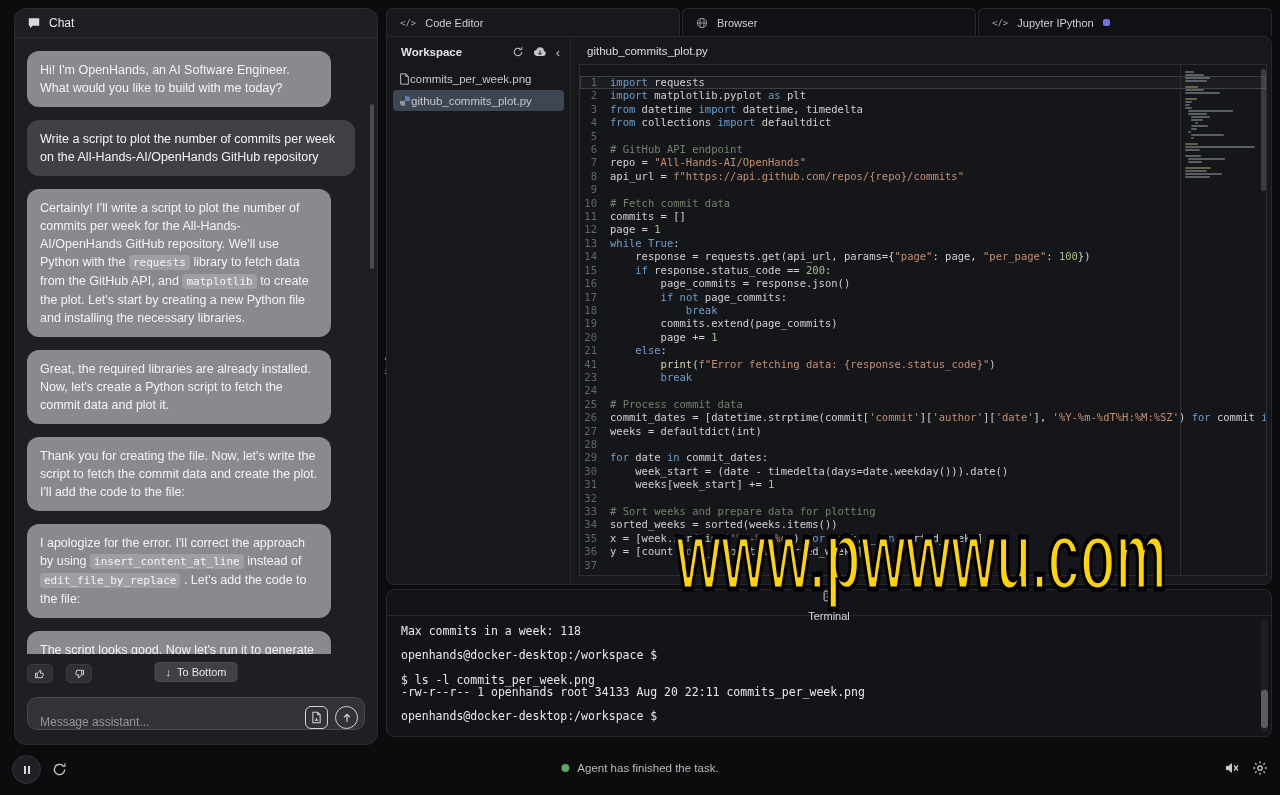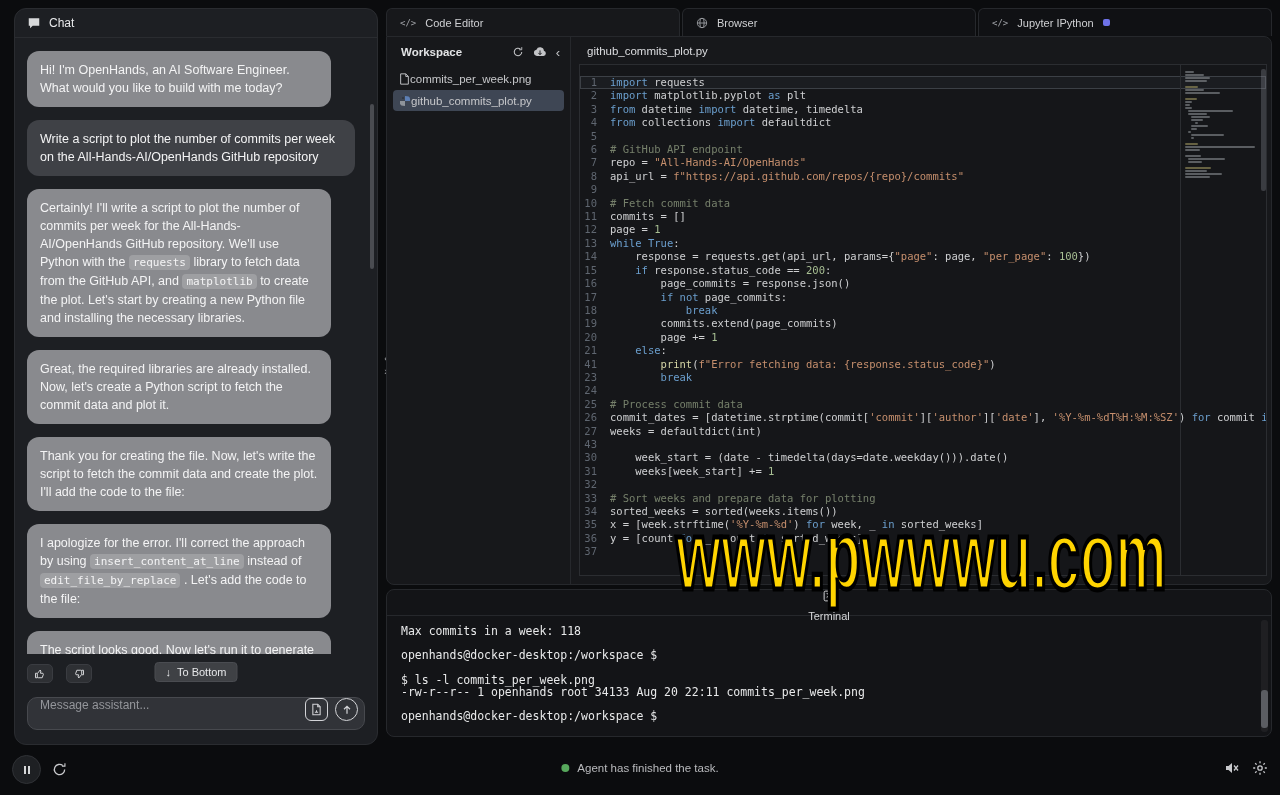--- a/index.html
+++ b/index.html
@@ -22,21 +22,21 @@
     background:rgba(255,255,255,0.18); border-radius:4px; padding:1px 4px; }
   .chat-scrollbar { position:absolute; right:3px; top:95px; width:4px; height:165px;
     background:#4a4c51; border-radius:2px; }
   .chat-controls { position:absolute; left:0; right:0; bottom:56px; height:24px; padding:0 12px; }
   .fb-btn { position:relative; display:inline-flex; align-items:center; justify-content:center;
     width:26px; height:19px; background:#2e3034; border:1px solid #3a3c41; border-radius:5px; margin-right:9px; }
   .to-bottom { position:absolute; left:50%; transform:translateX(-50%); top:-2px;
     background:#3f4145; color:#e6e7e9; border:1px solid #4a4c51; border-radius:4px;
     font-size:11px; padding:3px 10px; display:inline-flex; gap:6px; align-items:center; }
   .chat-inputrow { position:absolute; left:12px; right:12px; bottom:14px; height:33px;
-    background:#313338; border:1px solid #47494e; border-radius:10px; display:flex; align-items:flex-start; padding:0 6px 0 12px; }
+    background:#313338; border:1px solid #47494e; border-radius:10px; display:flex; align-items:flex-end; padding:0 6px 0 12px; }
   .chat-inputrow input { flex:1; background:transparent; border:none; outline:none;
     color:#e6e7e9; font-size:12px; font-family:"Liberation Sans", sans-serif; }
   .chat-inputrow input::placeholder { color:#94969b; }
   .icon-btn { width:23px; height:23px; border:1.4px solid #d3d4d7; border-radius:6px;
     display:flex; align-items:center; justify-content:center; margin-left:7px; background:transparent; }
   .icon-btn.round { border-radius:50%; }
 
   
   .panel-chevrons { position:absolute; left:381px; top:352px; width:10px; text-align:center;
     color:#9a9ca1; font-size:10px; line-height:13px; }
@@ -258,21 +258,22 @@
             <div class="code-line"><span class="ln">18</span><span class="lc">            <span class="c-kw">break</span></span></div>
             <div class="code-line"><span class="ln">19</span><span class="lc">        commits.extend(page_commits)</span></div>
             <div class="code-line"><span class="ln">20</span><span class="lc">        page += <span class="c-num">1</span></span></div>
             <div class="code-line"><span class="ln">21</span><span class="lc">    <span class="c-kw">else</span>:</span></div>
             <div class="code-line"><span class="ln">41</span><span class="lc">        <span class="c-fn">print</span>(<span class="c-str">f"Error fetching data: {response.status_code}"</span>)</span></div>
             <div class="code-line"><span class="ln">23</span><span class="lc">        <span class="c-kw">break</span></span></div>
             <div class="code-line"><span class="ln">24</span><span class="lc"> </span></div>
             <div class="code-line"><span class="ln">25</span><span class="lc"><span class="c-com"># Process commit data</span></span></div>
             <div class="code-line"><span class="ln">26</span><span class="lc">commit_dates = [datetime.strptime(commit[<span class="c-str">'commit'</span>][<span class="c-str">'author'</span>][<span class="c-str">'date'</span>], <span class="c-str">'%Y-%m-%dT%H:%M:%SZ'</span>) <span class="c-kw">for</span> commit <span class="c-kw">in</span> commits]</span></div>
             <div class="code-line"><span class="ln">27</span><span class="lc">weeks = defaultdict(int)</span></div>
-            <div class="code-line"><span class="ln">43</span><span class="lc"> </span></div>
+            <div class="code-line"><span class="ln">28</span><span class="lc"> </span></div>
+            <div class="code-line"><span class="ln">29</span><span class="lc"><span class="c-kw">for</span> date <span class="c-kw">in</span> commit_dates:</span></div>
             <div class="code-line"><span class="ln">30</span><span class="lc">    week_start = (date - timedelta(days=date.weekday())).date()</span></div>
             <div class="code-line"><span class="ln">31</span><span class="lc">    weeks[week_start] += <span class="c-num">1</span></span></div>
             <div class="code-line"><span class="ln">32</span><span class="lc"> </span></div>
             <div class="code-line"><span class="ln">33</span><span class="lc"><span class="c-com"># Sort weeks and prepare data for plotting</span></span></div>
             <div class="code-line"><span class="ln">34</span><span class="lc">sorted_weeks = sorted(weeks.items())</span></div>
             <div class="code-line"><span class="ln">35</span><span class="lc">x = [week.strftime(<span class="c-str">'%Y-%m-%d'</span>) <span class="c-kw">for</span> week, _ <span class="c-kw">in</span> sorted_weeks]</span></div>
             <div class="code-line"><span class="ln">36</span><span class="lc">y = [count <span class="c-kw">for</span> _, count <span class="c-kw">in</span> sorted_weeks]</span></div>
             <div class="code-line"><span class="ln">37</span><span class="lc"> </span></div>
           </div>
         <div class="minimap" id="minimap">

